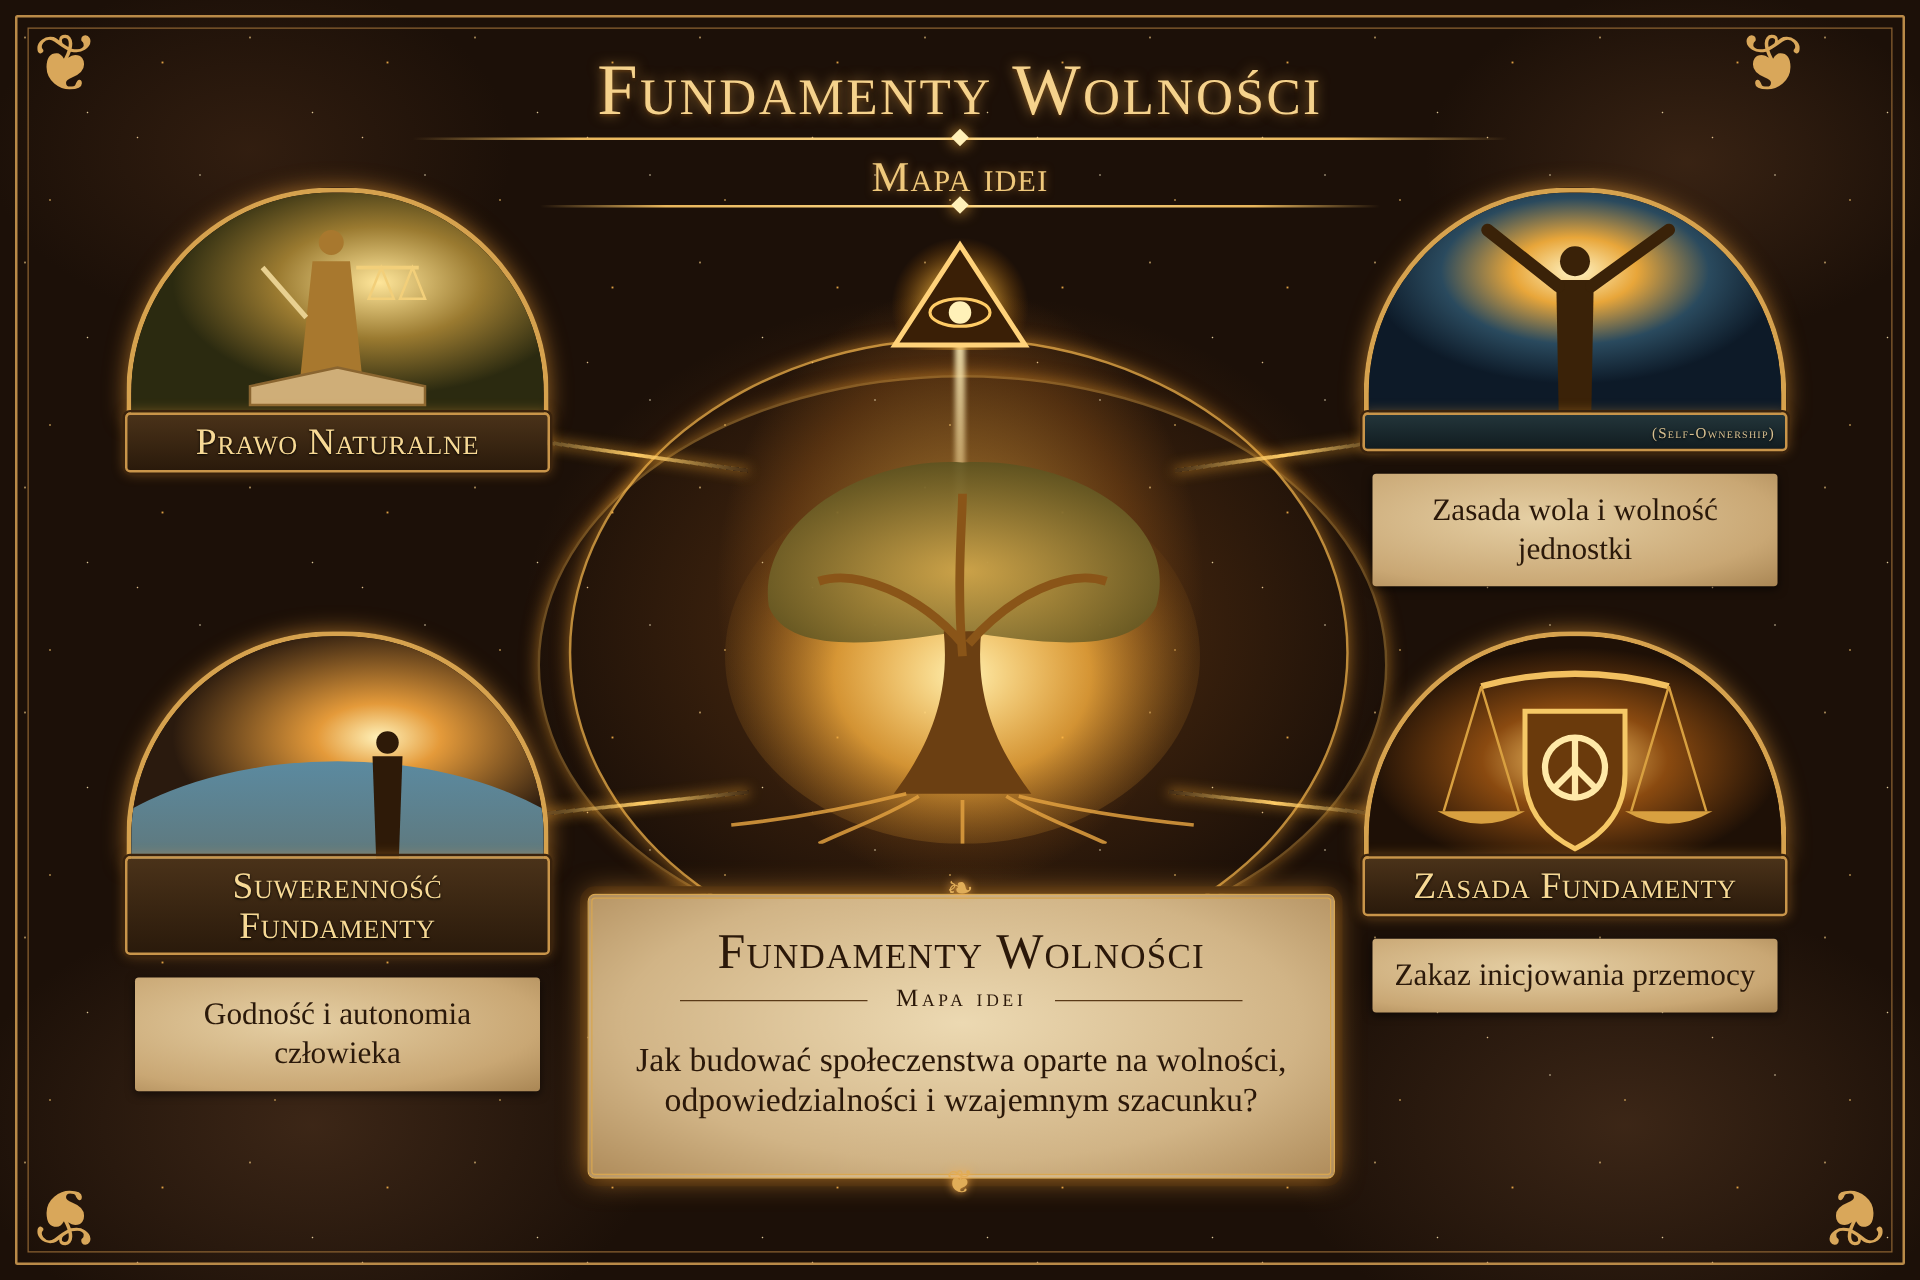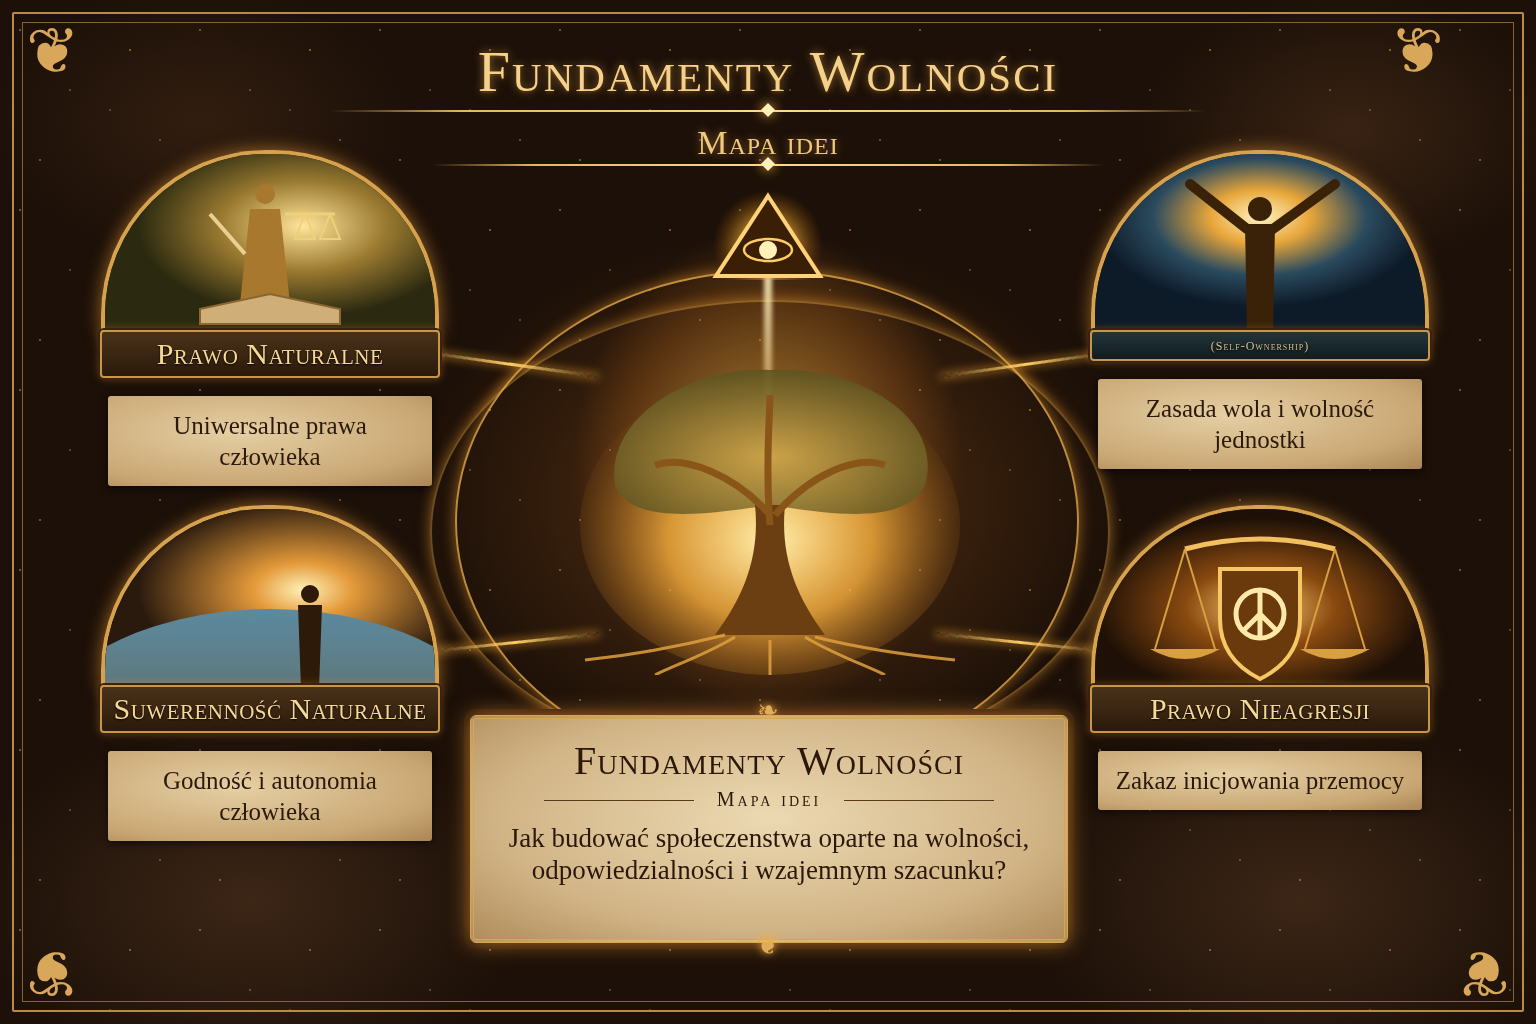--- a/index.html
+++ b/index.html
@@ -49,36 +49,36 @@
   .link{position:absolute;height:3px;background:linear-gradient(90deg,rgba(255,200,90,.1),#ffcc66,rgba(255,200,90,.1));box-shadow:0 0 10px #ffae33;transform-origin:left center;}
 
   
   .node{position:absolute;width:350px;}
   .medal{position:relative;margin:0 auto;width:330px;height:180px;border-radius:165px 165px 0 0;border:4px solid #d6a24e;border-bottom:none;overflow:hidden;
     box-shadow:0 0 18px rgba(255,170,60,.55), inset 0 0 20px rgba(0,0,0,.5);}
   .medal .scene{position:absolute;inset:0;}
   .banner{position:relative;margin:-4px auto 18px;width:320px;padding:6px 8px;text-align:center;font-variant:small-caps;color:#f7d995;font-size:30px;letter-spacing:.5px;line-height:1.05;
     background:linear-gradient(#4a3219,#2a1a0b);border:2px solid #c9954a;border-radius:4px;box-shadow:0 0 0 2px #3a230d,0 0 10px rgba(255,170,60,.4);text-shadow:0 1px 2px #000;}
   .banner.teal{background:linear-gradient(#23353a,#111c20);}
-  .banner .small{display:block;font-size:12px;letter-spacing:1px;color:#d8c090;margin-top:2px;}
+  .banner .small{display:block;font-size:12px;letter-spacing:1px;color:#d8c090;margin-top:2px;text-align:right;}
   .parch{margin:6px auto 0;width:300px;padding:14px 12px;text-align:center;color:#2b190a;font-size:25px;line-height:1.25;
     background:radial-gradient(ellipse at 40% 40%,#e5cfa4,#c9a774 70%,#a98654);border-radius:3px;box-shadow:0 2px 8px rgba(0,0,0,.6);}
 
   .n1{left:95px;top:150px;}
   .n2{left:1085px;top:150px;}
   .n3{left:95px;top:505px;}
   .n4{left:1085px;top:505px;}
 
   .center-card{position:absolute;left:470px;top:715px;width:590px;height:220px;border:4px double #d8a650;border-radius:6px;
     background:radial-gradient(ellipse at 50% 45%,#ecd9b2,#d1b486 65%,#b08d5c);box-shadow:0 0 22px rgba(255,170,60,.6),0 0 0 6px #2a1707;text-align:center;color:#2b1809;}
   .cc-title{margin-top:18px;font-size:40px;font-variant:small-caps;letter-spacing:1px;}
   .cc-sub{position:relative;margin:4px auto 0;font-size:20px;letter-spacing:3px;font-variant:small-caps;}
   .cc-sub:before,.cc-sub:after{content:"";position:absolute;top:50%;width:150px;height:1.5px;background:#5a3a18;}
   .cc-sub:before{left:70px}.cc-sub:after{right:70px}
-  .cc-q{margin:12px 30px 0;font-size:27px;line-height:1.18;}
+  .cc-q{margin:22px 30px 0;font-size:27px;line-height:1.18;}
   .flourish{position:absolute;left:50%;transform:translateX(-50%);color:#e0ad58;font-size:26px;text-shadow:0 0 8px #ffb34d;}
 </style>
 </head>
 <body>
 
 <div class="stage">
   <div class="stars"></div>
   <div class="frame-outer"></div>
   <div class="frame-inner"></div>
   <div class="corner tl">❦</div>
@@ -149,21 +149,20 @@
           </defs>
         <rect width="330" height="180" fill="url(#s1)"></rect>
         <path d="M150 40 a10 10 0 1 1 20 0 a10 10 0 1 1 -20 0Z M145 55 L175 55 L185 150 L135 150Z" fill="#a8782e"></path>
         <line x1="180" y1="60" x2="230" y2="60" stroke="#f2cf7a" stroke-width="3"></line>
         <path d="M200 60 l-10 25 h20Z M225 60 l-10 25 h20Z" fill="none" stroke="#f2cf7a" stroke-width="2"></path>
         <line x1="140" y1="100" x2="105" y2="60" stroke="#e8d090" stroke-width="4"></line>
         <path d="M95 155 L165 140 L235 155 L235 170 L95 170Z" fill="#cfae78" stroke="#8a6530" stroke-width="2"></path>
       </svg>
     </div>
     <div class="banner"><span>Prawo Naturalne</span></div>
-    <div class="parch">Uniwersalne prawa człowieka</div>
   </div>
 
   <div class="node n2">
     <div class="medal">
       <svg class="scene" viewBox="0 0 330 180">
         <defs>
             <radialGradient id="s2" cx=".5" cy=".35">
               <stop offset="0" stop-color="#fff3c2"></stop>
               <stop offset=".3" stop-color="#e8a63a"></stop>
               <stop offset=".65" stop-color="#2a4a5e"></stop>
@@ -195,21 +194,21 @@
               <stop offset="0" stop-color="#5b8aa0"></stop>
               <stop offset="1" stop-color="#6a4a20"></stop>
             </linearGradient>
         </defs>
         <rect width="330" height="180" fill="url(#s3)"></rect>
         <ellipse cx="165" cy="240" rx="240" ry="140" fill="url(#e3)"></ellipse>
         <circle cx="205" cy="85" r="9" fill="#2e1a08"></circle>
         <path d="M193 96 L217 96 L214 180 L196 180Z" fill="#2e1a08"></path>
       </svg>
     </div>
-    <div class="banner"><span>Suwerenność Naturalne</span></div>
+    <div class="banner"><span>Suwerenność Fundamenty</span></div>
     <div class="parch">Godność i autonomia człowieka</div>
   </div>
 
   <div class="node n4">
     <div class="medal">
       <svg class="scene" viewBox="0 0 330 180">
         <defs>
             <radialGradient id="s4" cx=".5" cy=".55">
               <stop offset="0" stop-color="#ffd070"></stop>
               <stop offset=".45" stop-color="#8a4a10"></stop>
@@ -218,21 +217,21 @@
           </defs>
         <rect width="330" height="180" fill="url(#s4)"></rect>
         <path d="M90 40 Q165 20 240 40" stroke="#f2c060" stroke-width="5" fill="none"></path>
         <path d="M90 40 L60 140 M90 40 L120 140 M240 40 L210 140 M240 40 L270 140" stroke="#d8a040" stroke-width="2"></path>
         <path d="M55 140 Q90 160 125 140Z M205 140 Q240 160 275 140Z" fill="#d8a040"></path>
         <path d="M125 60 L205 60 L205 110 Q205 150 165 170 Q125 150 125 110Z" fill="#6a3a0c" stroke="#f5c866" stroke-width="4"></path>
         <circle cx="165" cy="105" r="24" fill="none" stroke="#ffe9a8" stroke-width="5"></circle>
         <path d="M165 81 V129 M165 105 L148 122 M165 105 L182 122" stroke="#ffe9a8" stroke-width="5"></path>
       </svg>
     </div>
-    <div class="banner"><span>Prawo Nieagresji</span></div>
+    <div class="banner"><span>Zasada Fundamenty</span></div>
     <div class="parch">Zakaz inicjowania przemocy</div>
   </div>
 
   <div class="center-card">
     <div class="cc-title">Fundamenty Wolności</div>
     <div class="cc-sub">Mapa idei</div>
     <div class="cc-q">Jak budować społeczenstwa oparte na wolności, odpowiedzialności i wzajemnym szacunku?</div>
   </div>
   <div class="flourish" style="top:695px;">❧</div>
   <div class="flourish" style="top:930px;">❦</div>

